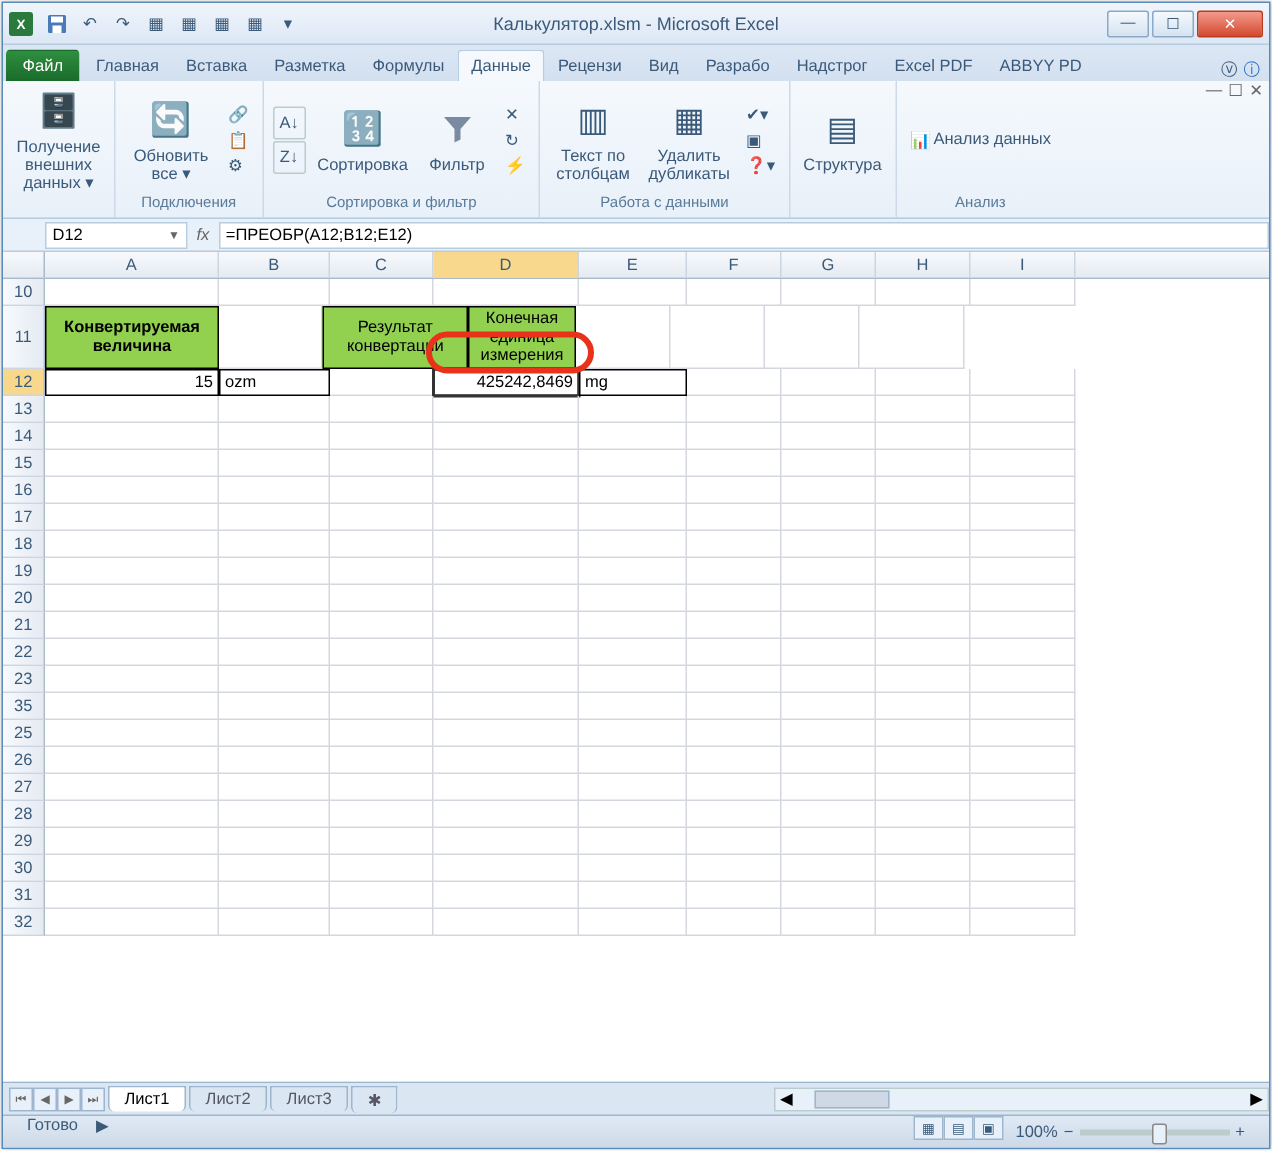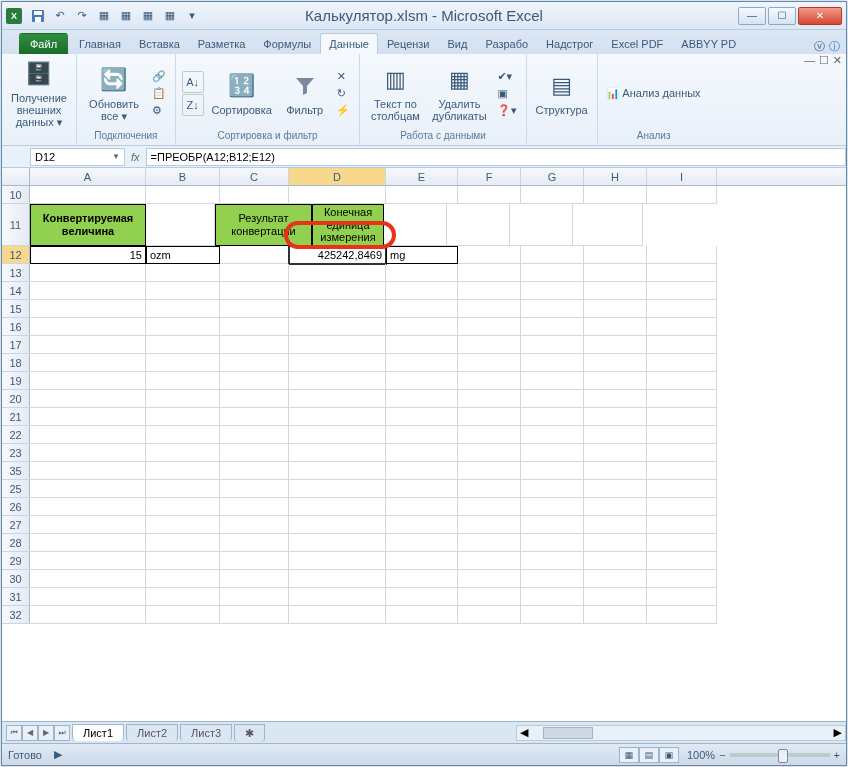--- a/index.html
+++ b/index.html
@@ -3,25 +3,25 @@
 <meta charset="utf-8">
 <style>
 *{box-sizing:border-box;margin:0;padding:0;font-family:"Segoe UI",Tahoma,sans-serif;font-size:11px;user-select:none}
 body{background:#fff;width:848px;height:767px;overflow:hidden;position:relative}
 .outer{border:1px solid #5b8ab8;width:846px;height:765px;margin:1px;background:#dbe6f3;display:flex;flex-direction:column;box-shadow:0 0 4px rgba(0,0,0,.3)}
 .titlebar{height:28px;background:linear-gradient(#f0f5fb,#dce7f5);display:flex;align-items:center;position:relative;border-bottom:1px solid #b8cce0}
 .tb-left{display:flex;align-items:center;padding-left:4px}
 .xl-icon{width:16px;height:16px;background:#2a7b3b;border-radius:2px;display:inline-flex;align-items:center;justify-content:center;color:#fff;font-size:9px;font-weight:bold;margin-right:6px}
 .qat{display:flex;gap:2px}
 .qat-btn{width:20px;height:20px;display:flex;align-items:center;justify-content:center;border-radius:2px;color:#3b5a7a}
-.tb-title{position:absolute;left:50%;transform:translateX(-50%);color:#3b5a7a;font-size:15px}
+.tb-title{position:absolute;left:50%;transform:translateX(-50%);color:#3b5a7a;font-size:12px}
 .win-btns{margin-left:auto;display:flex;gap:2px;padding-right:4px}
 .wbtn{width:28px;height:18px;border:1px solid #8aa8c8;border-radius:2px;background:linear-gradient(#f5f9fd,#d5e3f0);display:flex;align-items:center;justify-content:center;font-size:10px;color:#3b5a7a}
 .wbtn.close{background:linear-gradient(#f29a8c,#d44a2f);color:#fff;width:44px;border-color:#b83a20}
-.ribbon-tabs{height:24px;display:flex;align-items:flex-end;padding-left:17px;background:linear-gradient(#dce7f5,#d3e0ef)}
+.ribbon-tabs{height:24px;display:flex;align-items:flex-end;padding-left:2px;background:linear-gradient(#dce7f5,#d3e0ef)}
 .rtab{padding:4px 8px;color:#3b5a7a;font-size:11px;cursor:pointer;border:1px solid transparent;border-bottom:none}
 .rtab.file{background:linear-gradient(#2e8f3f,#1a6b2a);color:#fff;border-radius:3px 3px 0 0;padding:4px 10px;margin-right:2px}
 .rtab.active{background:#f5f9fd;border-color:#b8cce0;border-radius:3px 3px 0 0}
 .ribbon-help{margin-left:auto;display:flex;gap:4px;padding-right:6px;align-items:center;color:#3b5a7a}
 .ribbon{height:92px;background:linear-gradient(#f5f9fd,#e8f0f9);border-bottom:1px solid #b8cce0;display:flex}
 .rgroup{border-right:1px solid #cdd9e8;padding:2px 6px;display:flex;flex-direction:column;align-items:center;justify-content:space-between;height:100%}
 .rgroup-body{display:flex;align-items:center;gap:4px;flex:1}
 .rgroup-label{font-size:10px;color:#5a7a9a;text-align:center;padding-bottom:2px}
 .rbig{display:flex;flex-direction:column;align-items:center;justify-content:center;padding:2px 4px;width:62px;text-align:center;color:#3b5a7a;line-height:1.1;cursor:pointer;border-radius:3px}
 .ricon{width:32px;height:32px;margin-bottom:2px;display:flex;align-items:center;justify-content:center;font-size:22px}
@@ -49,21 +49,21 @@
 .data-cell.num{justify-content:flex-end}
 .sel-cell{outline:2px solid #333;outline-offset:-1px}
 .highlight{position:absolute;border:4px solid #e8321a;border-radius:14px;pointer-events:none}
 .sheet-tabs{height:22px;background:#dbe6f3;border-top:1px solid #9db5cd;display:flex;align-items:center;padding-left:4px}
 .st-nav{display:flex;gap:0}
 .st-nav span{width:16px;height:16px;border:1px solid #9db5cd;display:flex;align-items:center;justify-content:center;font-size:8px;color:#666;background:#e8f0f9}
 .stab{padding:2px 10px;background:#fff;border:1px solid #9db5cd;border-bottom:none;margin-left:2px;border-radius:0 0 4px 4px;font-size:11px}
 .stab.inactive{background:#dbe6f3;color:#556}
 .hscroll{margin-left:auto;width:330px;height:16px;background:#e8f0f9;border:1px solid #bcc;display:flex;align-items:center}
 .hscroll .thumb{width:50px;height:12px;background:#cfd9e6;border:1px solid #9db5cd;margin-left:12px}
-.status-bar{height:22px;background:linear-gradient(#e0eaf5,#cdd9e8);border-top:1px solid #9db5cd;display:flex;align-items:center;padding:0 6px;color:#3b5a7a;font-size:11px}
+.status-bar{height:22px;background:linear-gradient(#e0eaf5,#cdd9e8);border-top:1px solid #9db5cd;display:flex;padding:0 16px;color:#3b5a7a;font-size:11px}
 .status-bar .views{margin-left:auto;display:flex;gap:0}
 .vbtn{width:20px;height:16px;border:1px solid #9db5cd;background:#e8f0f9;display:flex;align-items:center;justify-content:center;font-size:9px}
 .zoom{display:flex;align-items:center;gap:4px;margin-left:8px}
 .zslider{width:100px;height:4px;background:#bcc;position:relative}
 .zslider::after{content:"";position:absolute;left:48%;top:-4px;width:8px;height:12px;background:#e8f0f9;border:1px solid #888;border-radius:2px}
 .mdi-btns{position:absolute;right:6px;top:54px;display:flex;gap:4px;color:#666}
 svg{display:block}
 </style>
 </head>
 <body>

